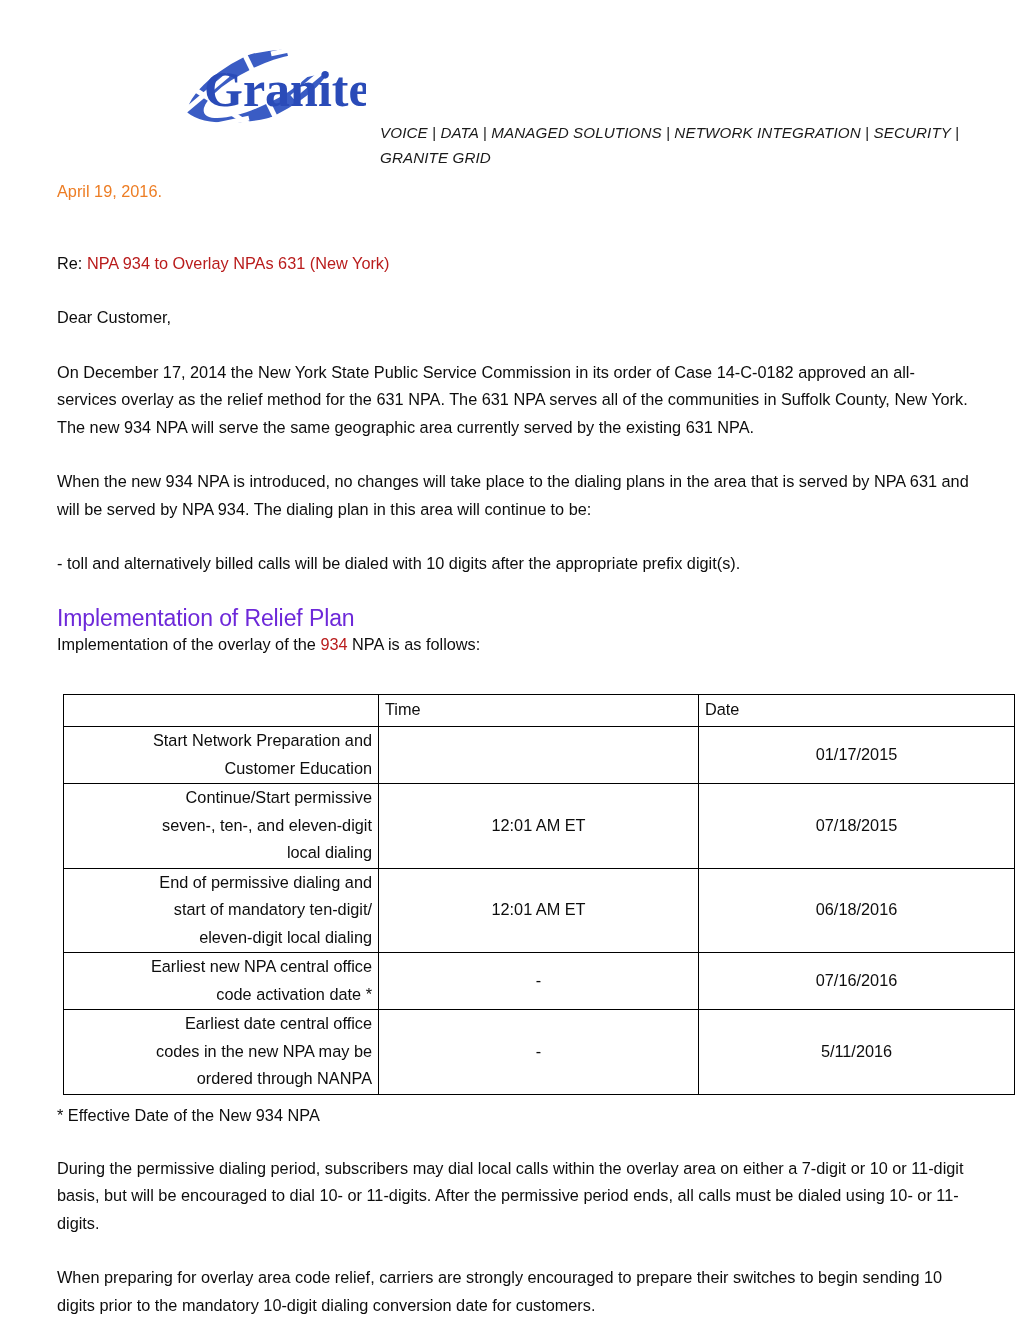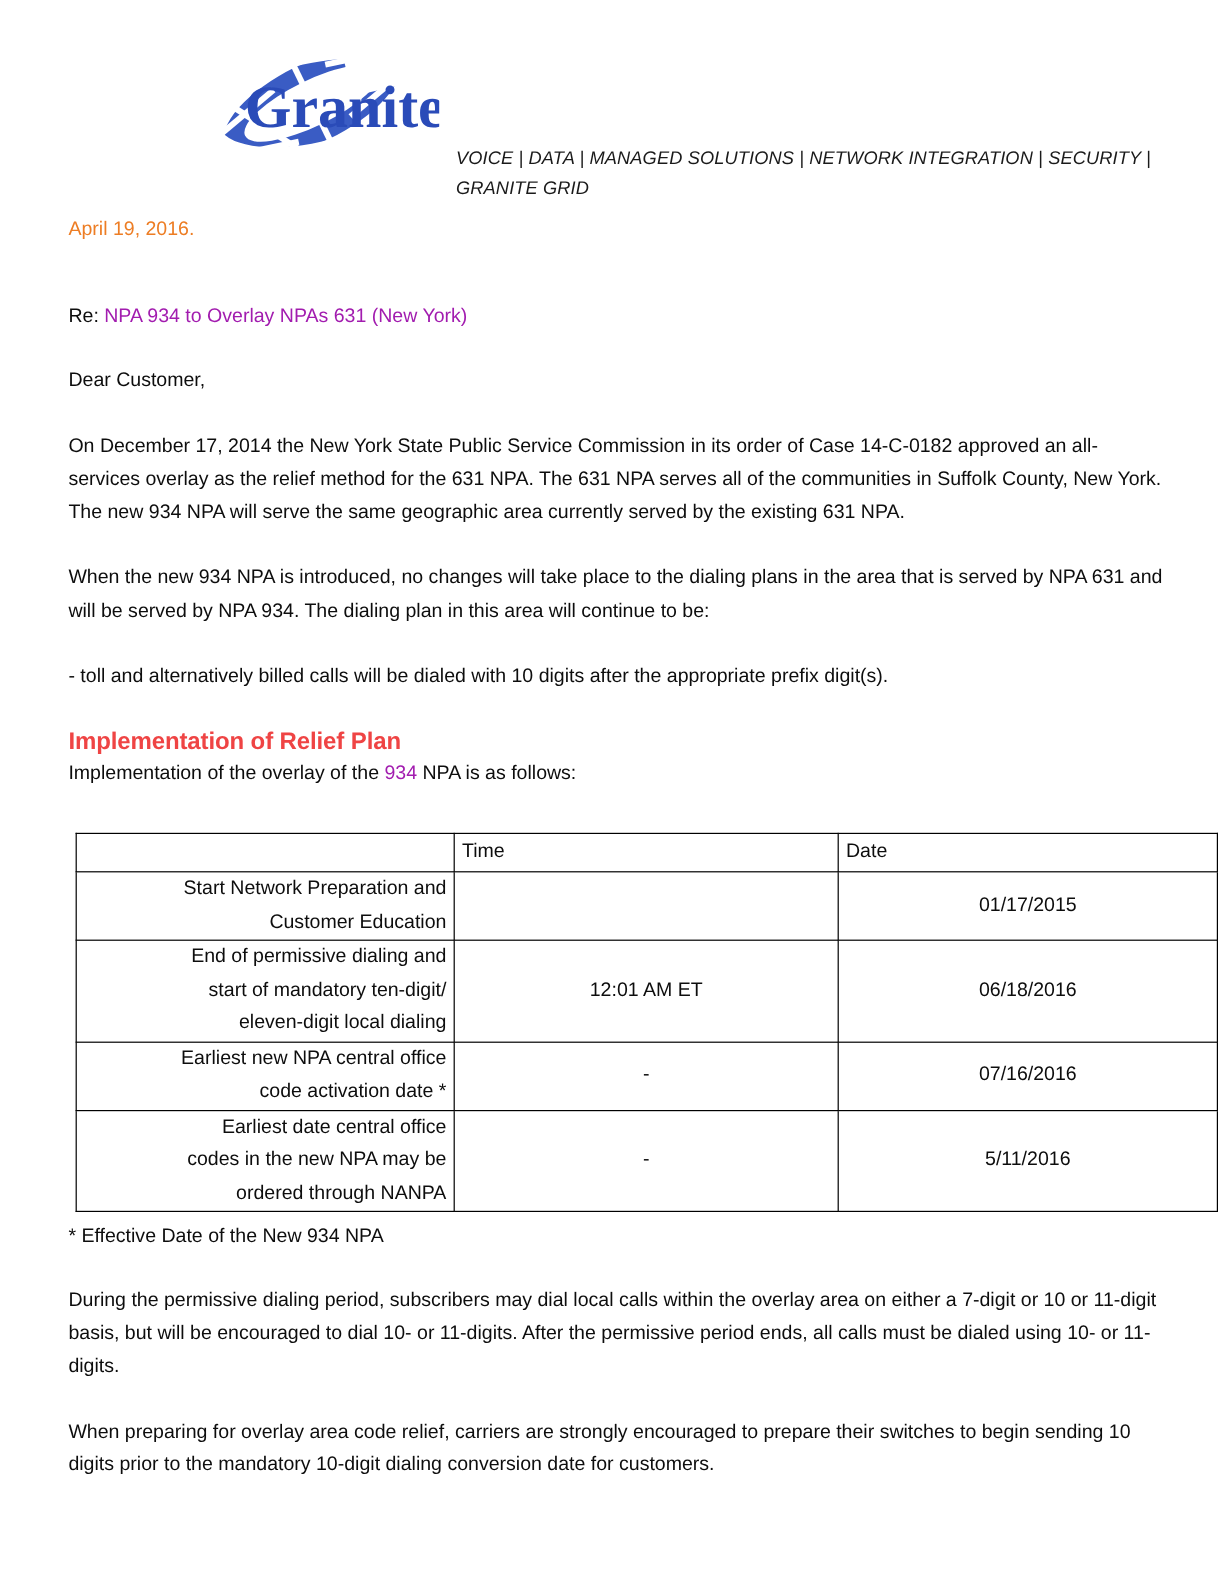--- a/index.html
+++ b/index.html
@@ -65,29 +65,29 @@
     font-size: 16.3px;
     line-height: 27.5px;
     color: #0d0d0d;
     margin: 0;
   }
 
   .spacer-sm { height: 14px; }
   .spacer-md { height: 27px; }
   .spacer-lg { height: 30px; }
 
-  .orange { color: #a21caf; }
+  .orange { color: #b91c1c; }
   .date-line { font-size: 16.3px; line-height: 27.5px; color: #ED7D24; }
 
   h2.section-title {
-    font-size: 20px;
-    font-weight: bold;
+    font-size: 23px;
+    font-weight: normal;
     margin: 0;
     line-height: 26px;
-    color: #ef4444;
+    color: #6d28d9;
     letter-spacing: -0.1px;
   }
 
   
   table.schedule {
     border-collapse: collapse;
     width: 912px;
     table-layout: fixed;
     margin: 6px;
   }
@@ -215,20 +215,29 @@
 
         <tr>
           <td class="c-label">
             <span class="rowtxt">Start Network Preparation and</span>
             <span class="rowtxt">Customer Education</span>
           </td>
           <td class="c-time"></td>
           <td class="c-date">01/17/2015</td>
         </tr>
 
+        <tr>
+          <td class="c-label">
+            <span class="rowtxt">Continue/Start permissive</span>
+            <span class="rowtxt">seven-, ten-, and eleven-digit</span>
+            <span class="rowtxt">local dialing</span>
+          </td>
+          <td class="c-time">12:01 AM ET</td>
+          <td class="c-date">07/18/2015</td>
+        </tr>
 
         <tr>
           <td class="c-label">
             <span class="rowtxt">End of permissive dialing and</span>
             <span class="rowtxt">start of mandatory ten-digit/</span>
             <span class="rowtxt">eleven-digit local dialing</span>
           </td>
           <td class="c-time">12:01 AM ET</td>
           <td class="c-date">06/18/2016</td>
         </tr>

